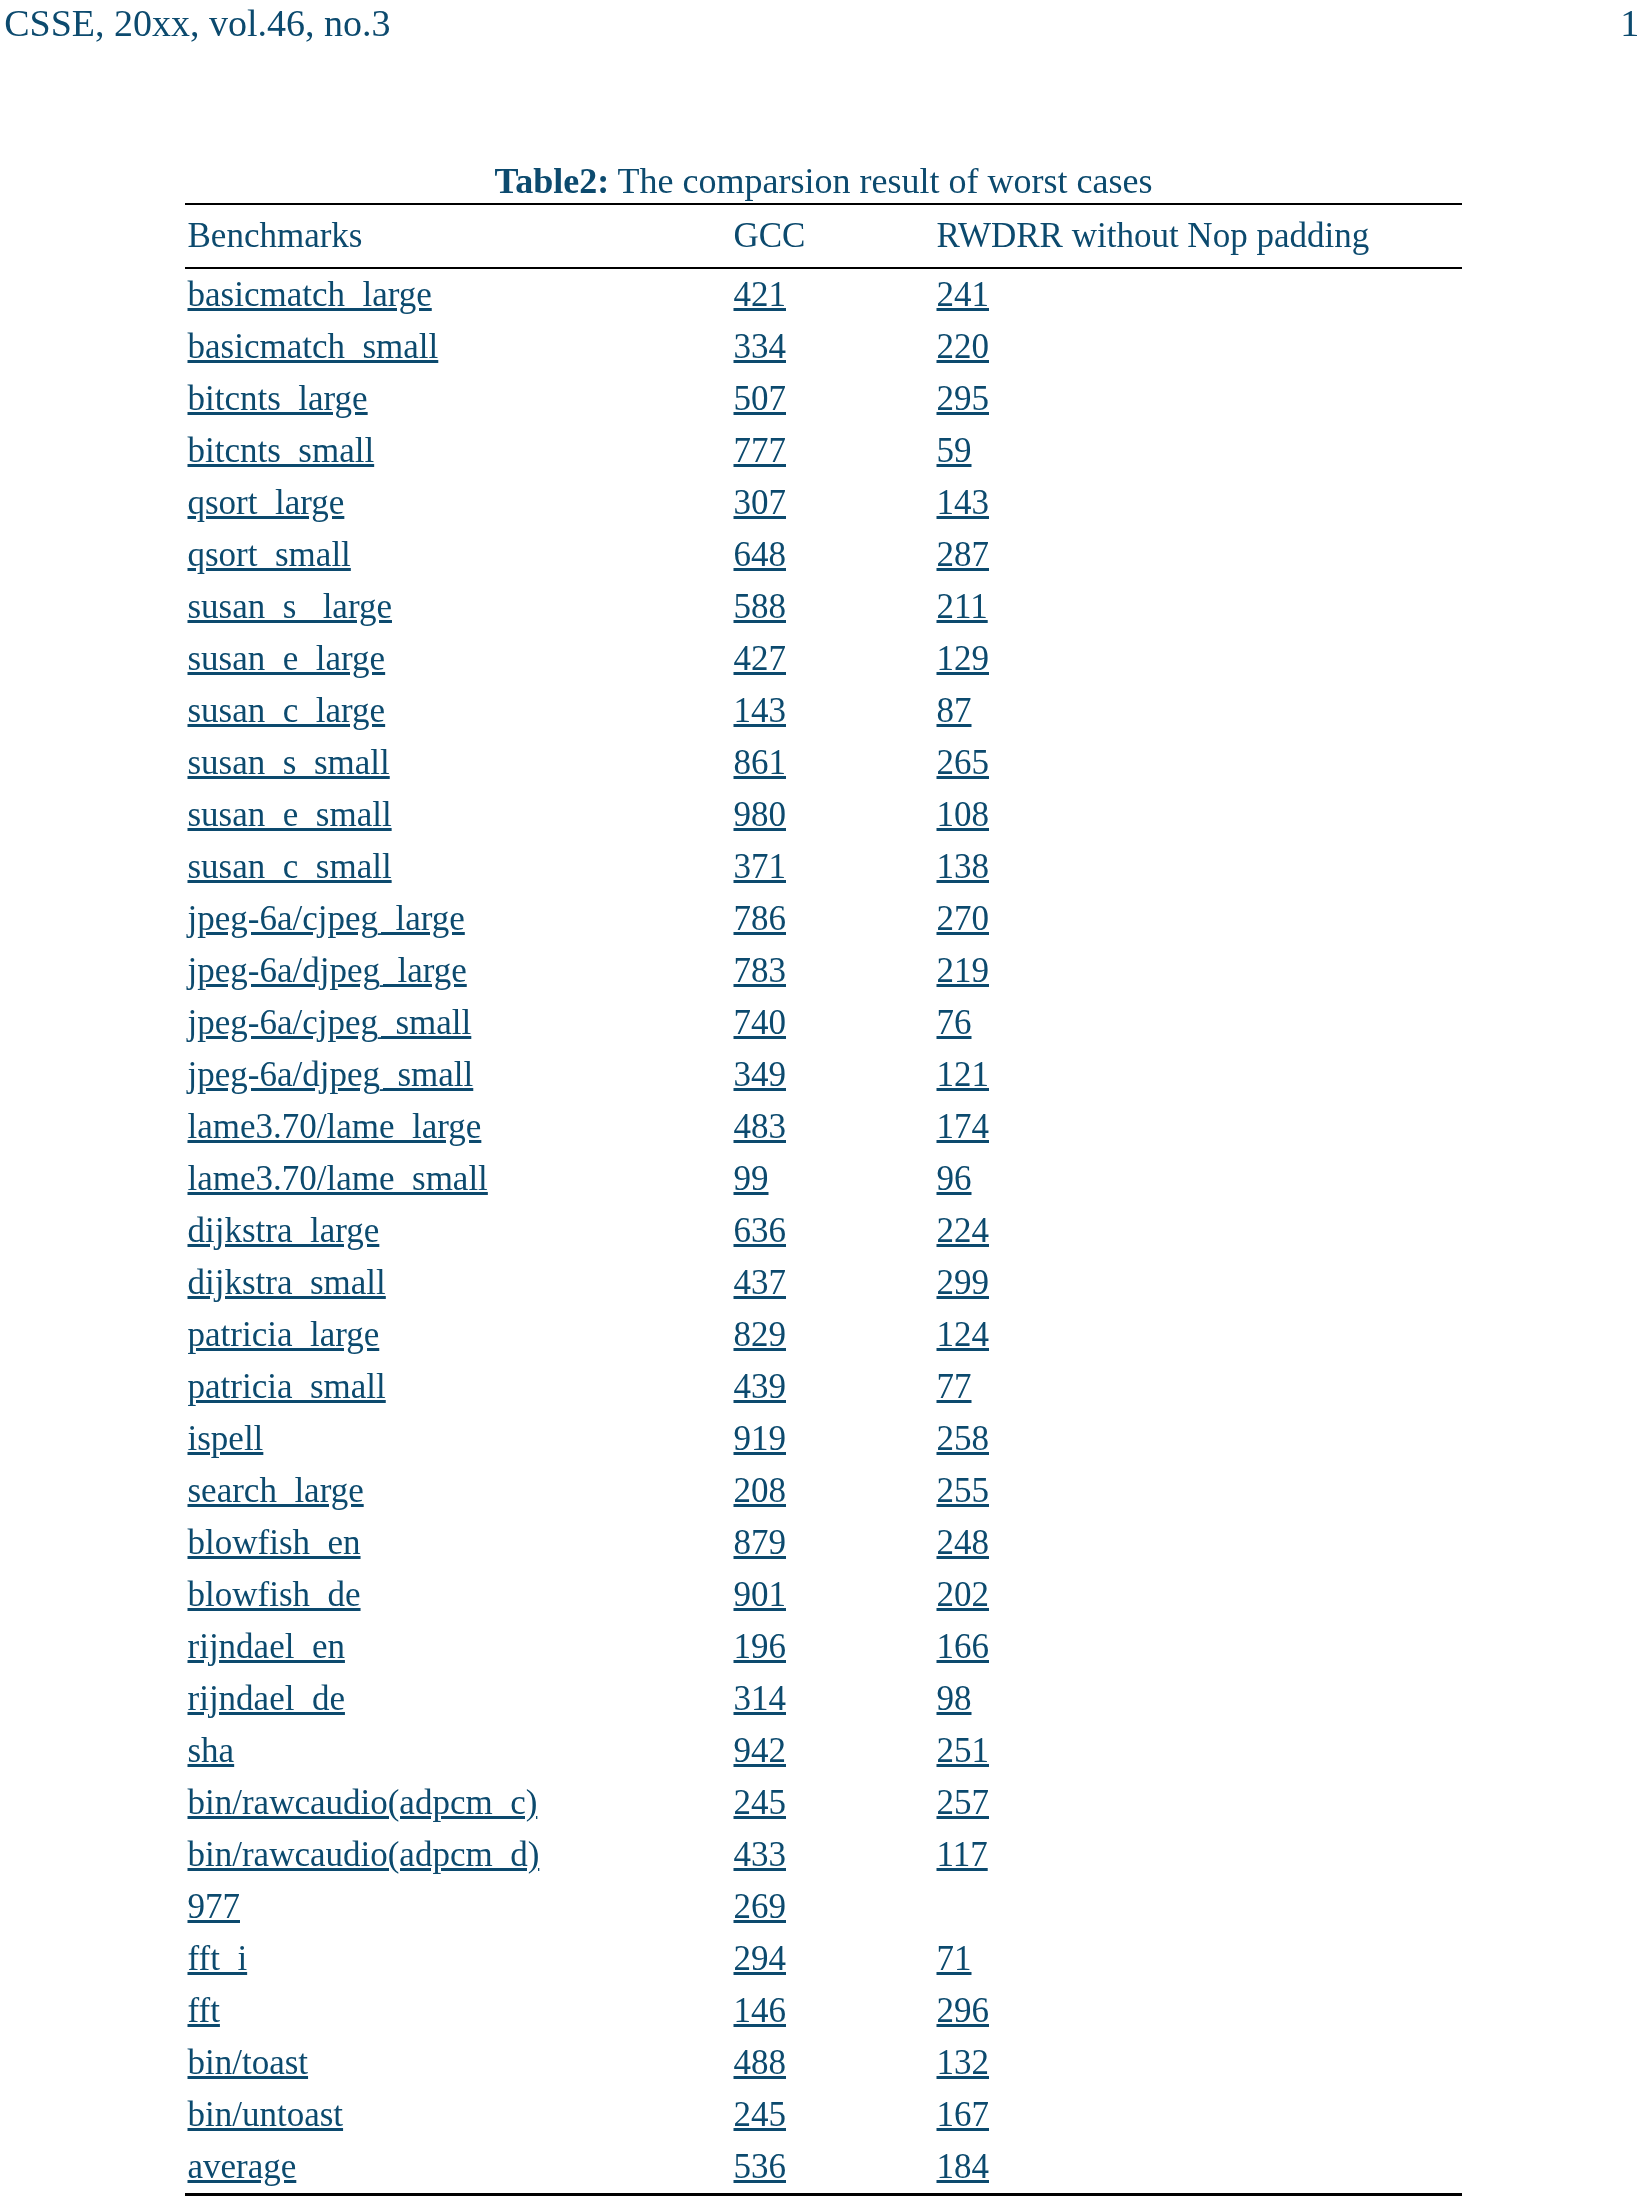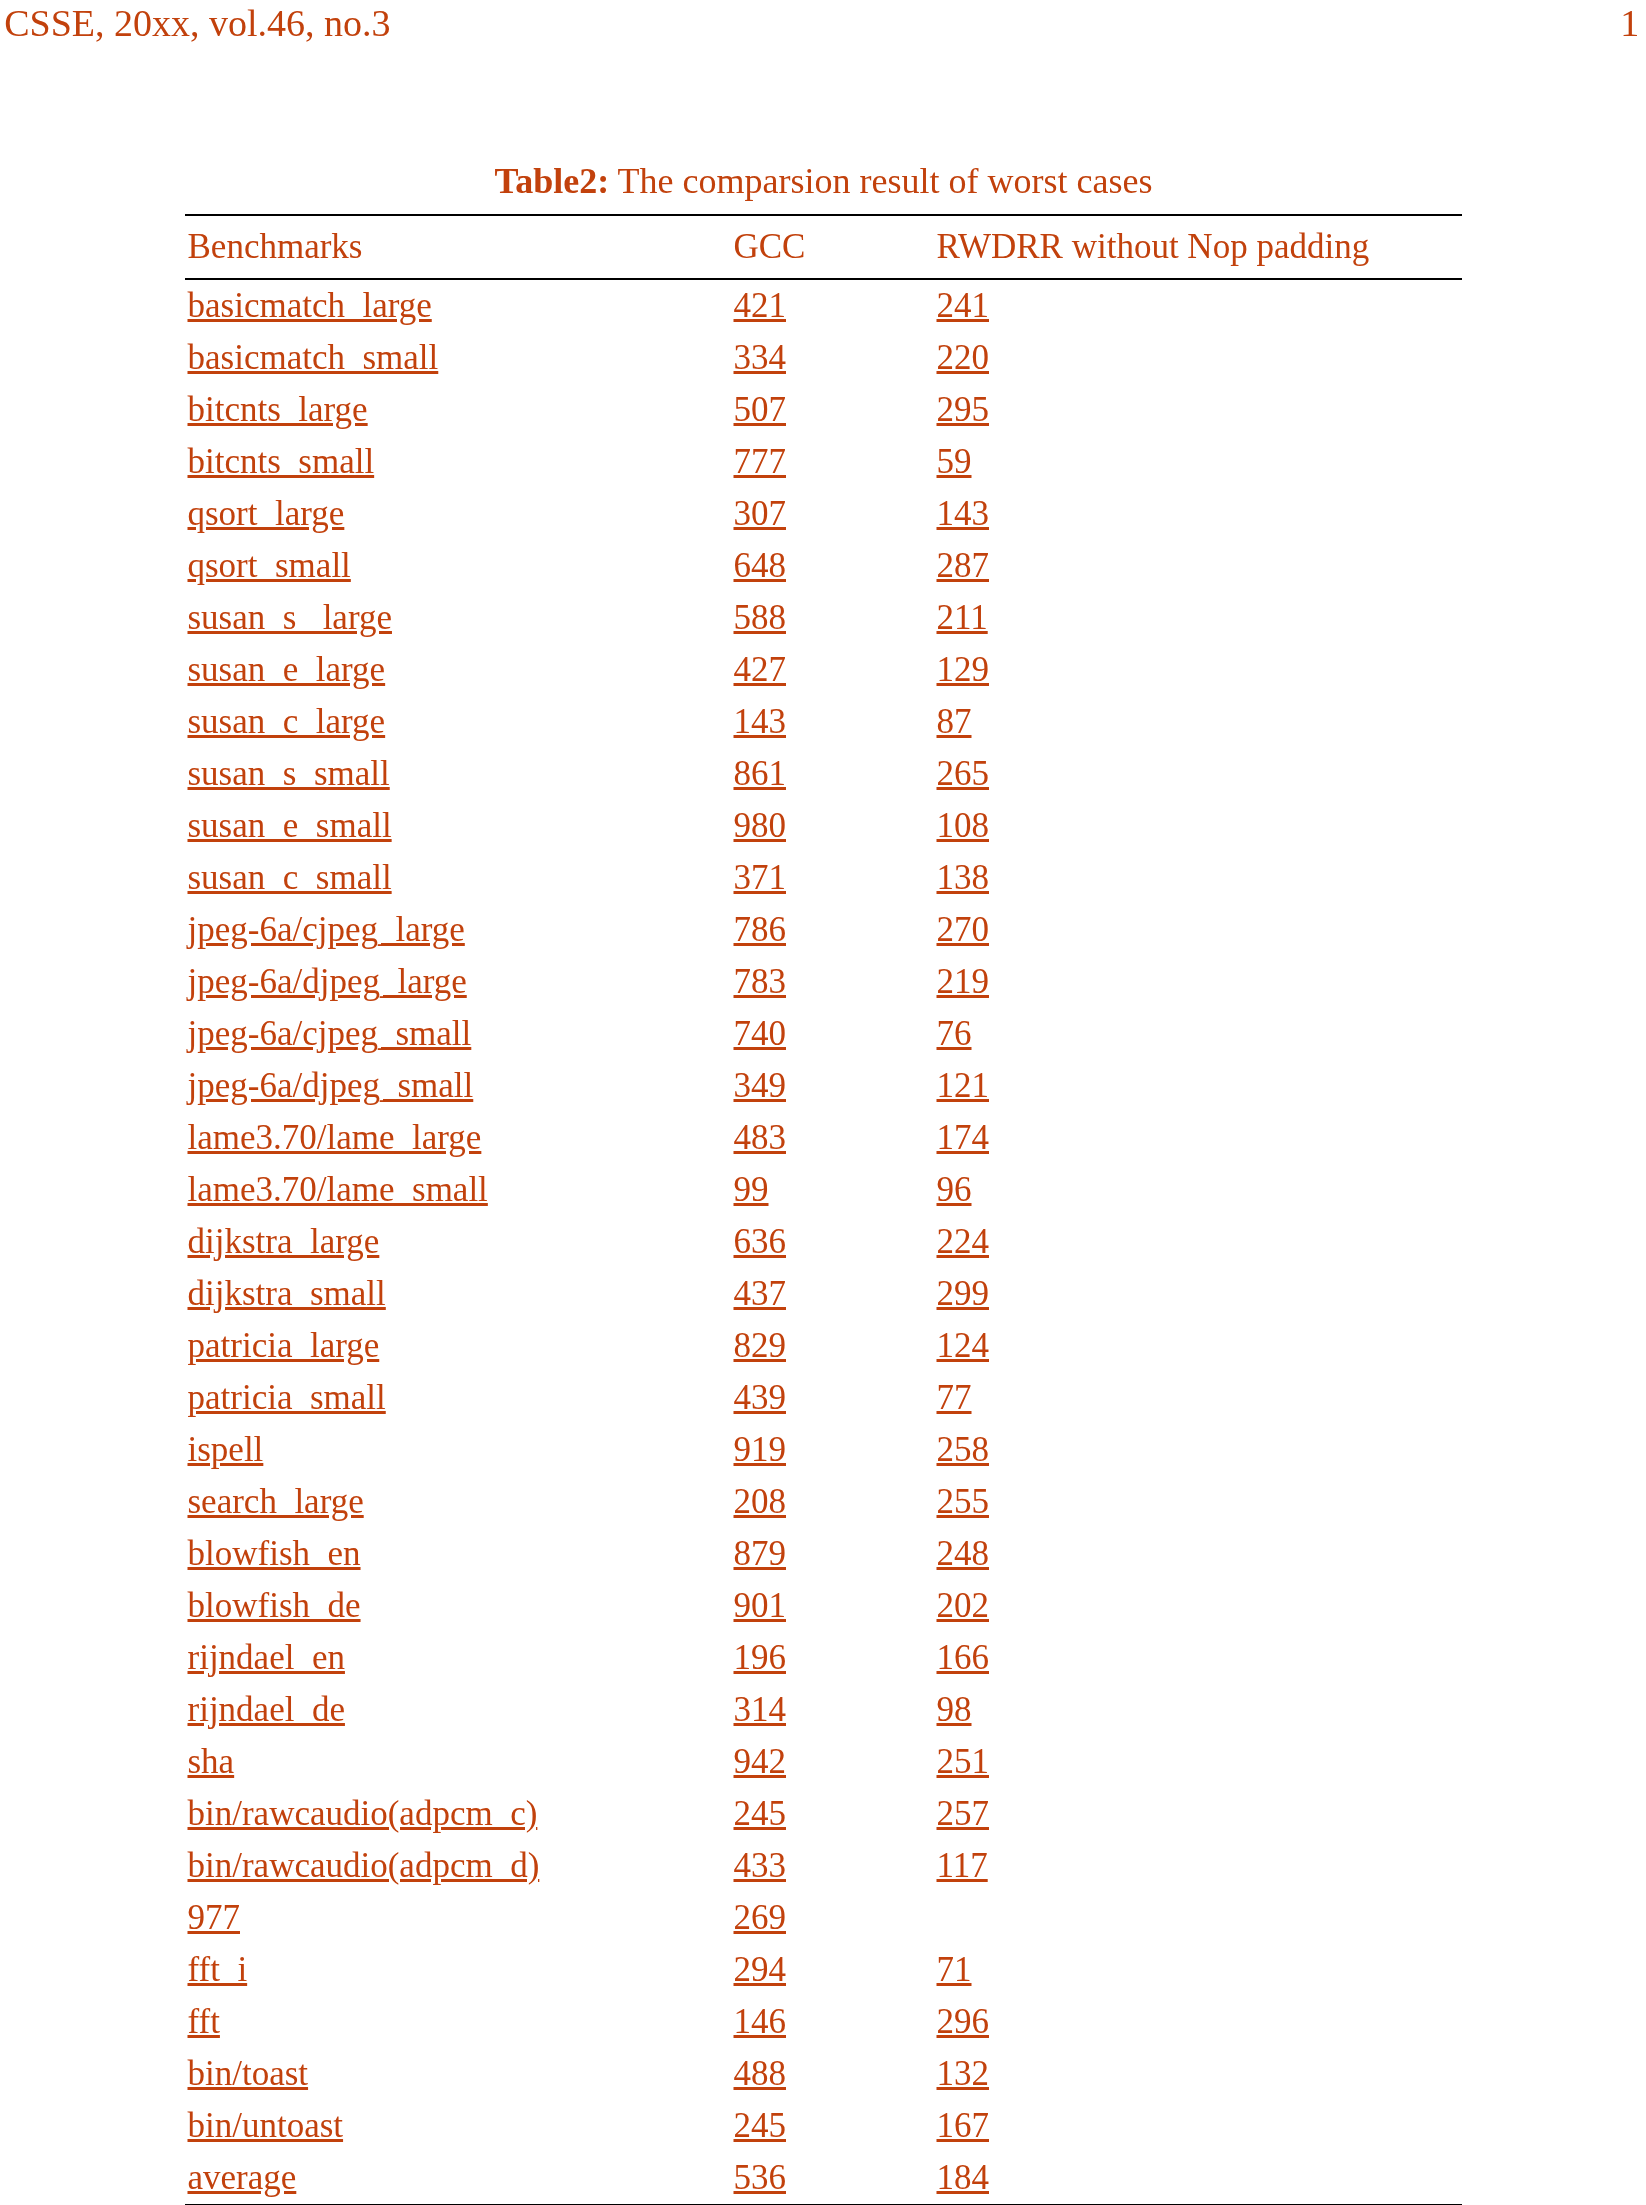--- a/index.html
+++ b/index.html
@@ -5,21 +5,21 @@
   html, body {
     margin: 0;
     padding: 0;
     background: #ffffff;
   }
   .page {
     position: relative;
     width: 1646px;
     height: 2205px;
     background: #ffffff;
-    color: #c2410c;
+    color: #0c4a6e;
     font-family: "Liberation Serif", "DejaVu Serif", serif;
     overflow: hidden;
   }
   .running-head {
     position: absolute;
     left: 4.2px;
     top: 0px;
     font-size: 38px;
     line-height: 47px;
     white-space: nowrap;
@@ -34,21 +34,21 @@
   .table-wrap {
     position: absolute;
     left: 185px;
     top: 159px;
     width: 1277px;
   }
   .table-title {
     text-align: center;
     font-size: 36px;
     line-height: 44px;
-    margin-bottom: 11px;
+    margin-bottom: 0;
     white-space: nowrap;
   }
   .table-title .caption-label {
     font-weight: bold;
   }
   .thead {
     display: grid;
     grid-template-columns: 546px 203px auto;
     align-items: center;
     height: 62px;

